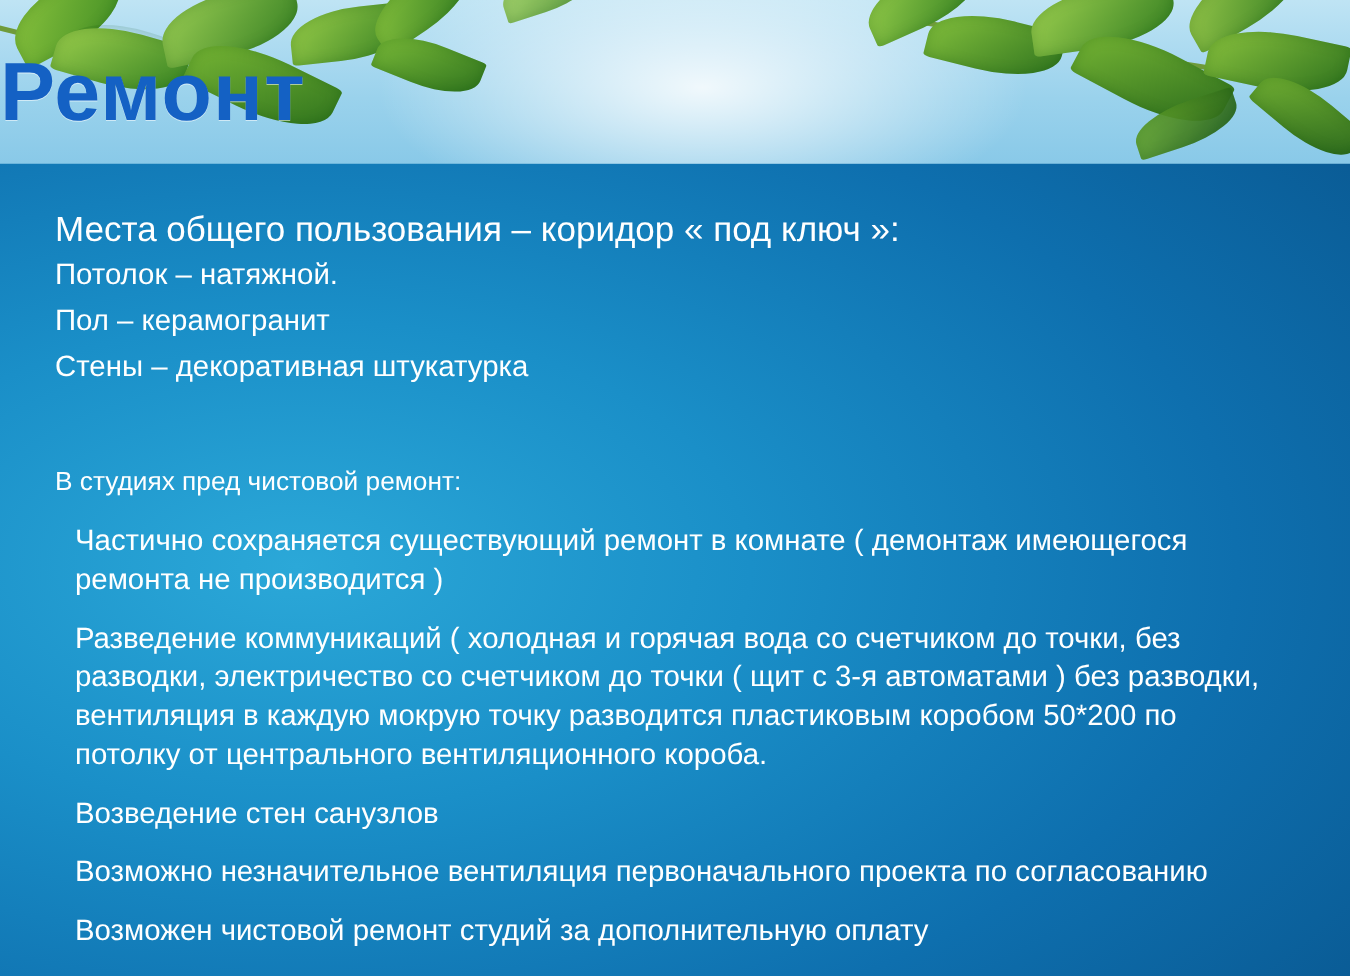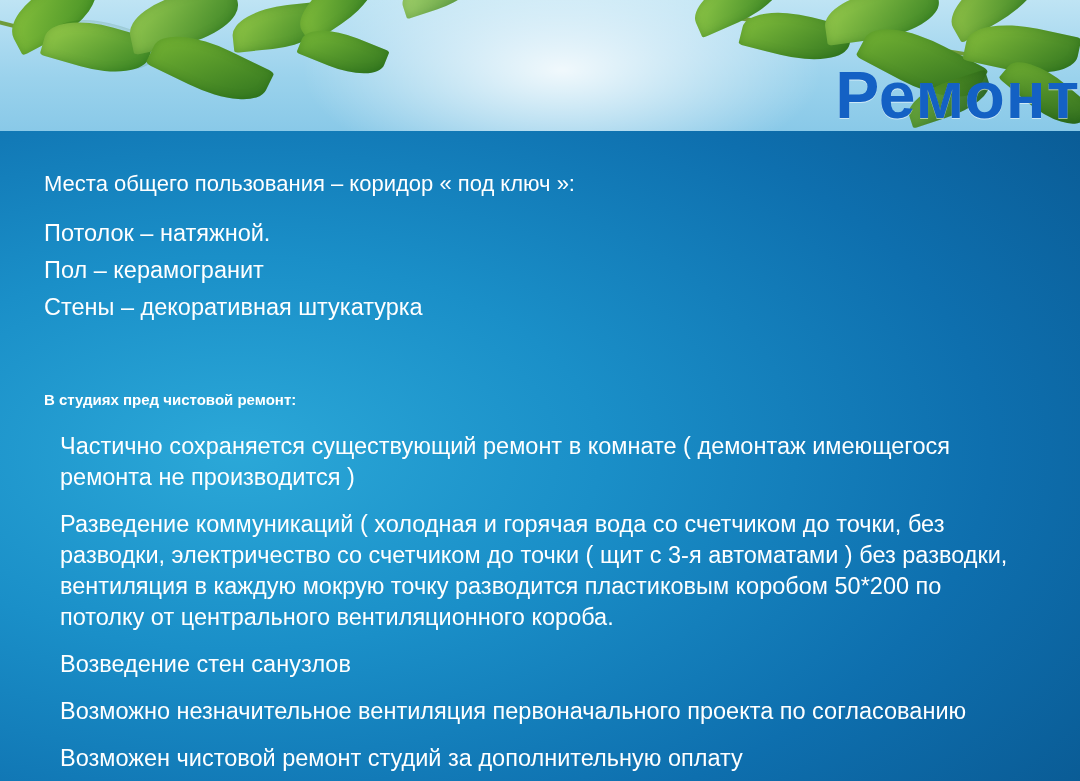--- a/index.html
+++ b/index.html
@@ -54,53 +54,52 @@
     background: #6f9b3a;
     border-radius: 2px;
     transform-origin: left center;
   }
 
   .title {
     position: absolute;
     left: 0;
     top: 38px;
     width: 1080px;
-    text-align: right;
+    text-align: left;
     font-size: 66px;
     line-height: 70px;
     font-weight: bold;
     color: #1461c4;
     letter-spacing: 1px;
     text-shadow: 0 1px 0 rgba(255,255,255,0.55);
-    margin-top: 22px;
   }
 
   
   .content {
     position: absolute;
     left: 44px;
     top: 168px;
     width: 1000px;
     color: #ffffff;
     font-size: 23.5px;
     line-height: 32px;
   }
   .block-1 p {
     margin: 0 0 5px 0;
   }
   .block-1 p.first {
-    font-size: 22px;
-    margin-bottom: 17px;
+    font-size: 28px;
+    margin-bottom: 3px;
   }
   .gap {
     height: 56px;
   }
   .block-2 .heading {
-    font-weight: bold;
-    font-size: 15px;
+    font-weight: normal;
+    font-size: 21px;
     margin: 0 0 4px 0;
   }
   .block-2 p {
     margin: 16px;
     font-size: 23.5px;
     line-height: 31px;
   }
   .block-2 .para {
     margin-bottom: 0px;
   }

